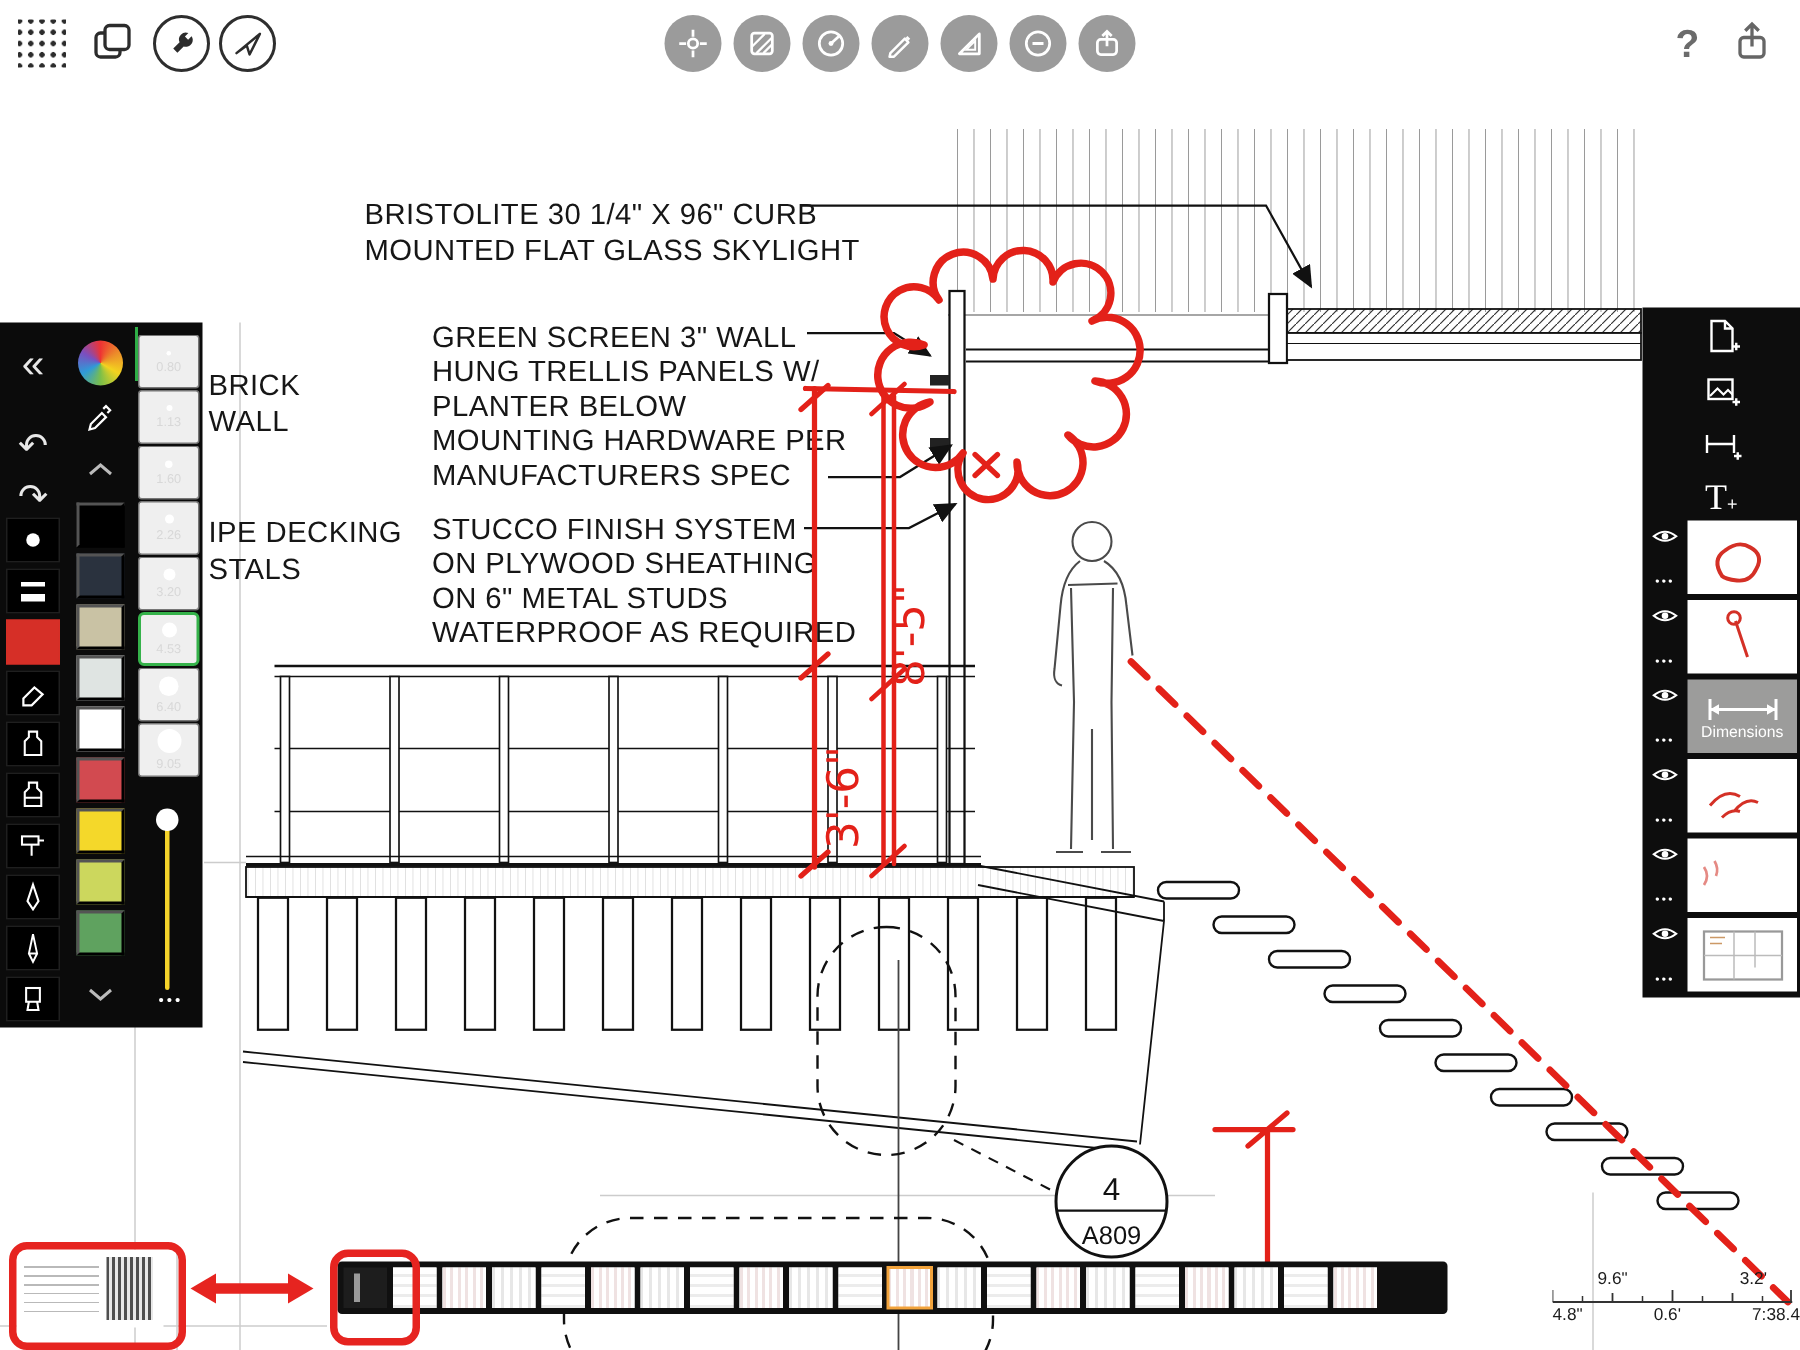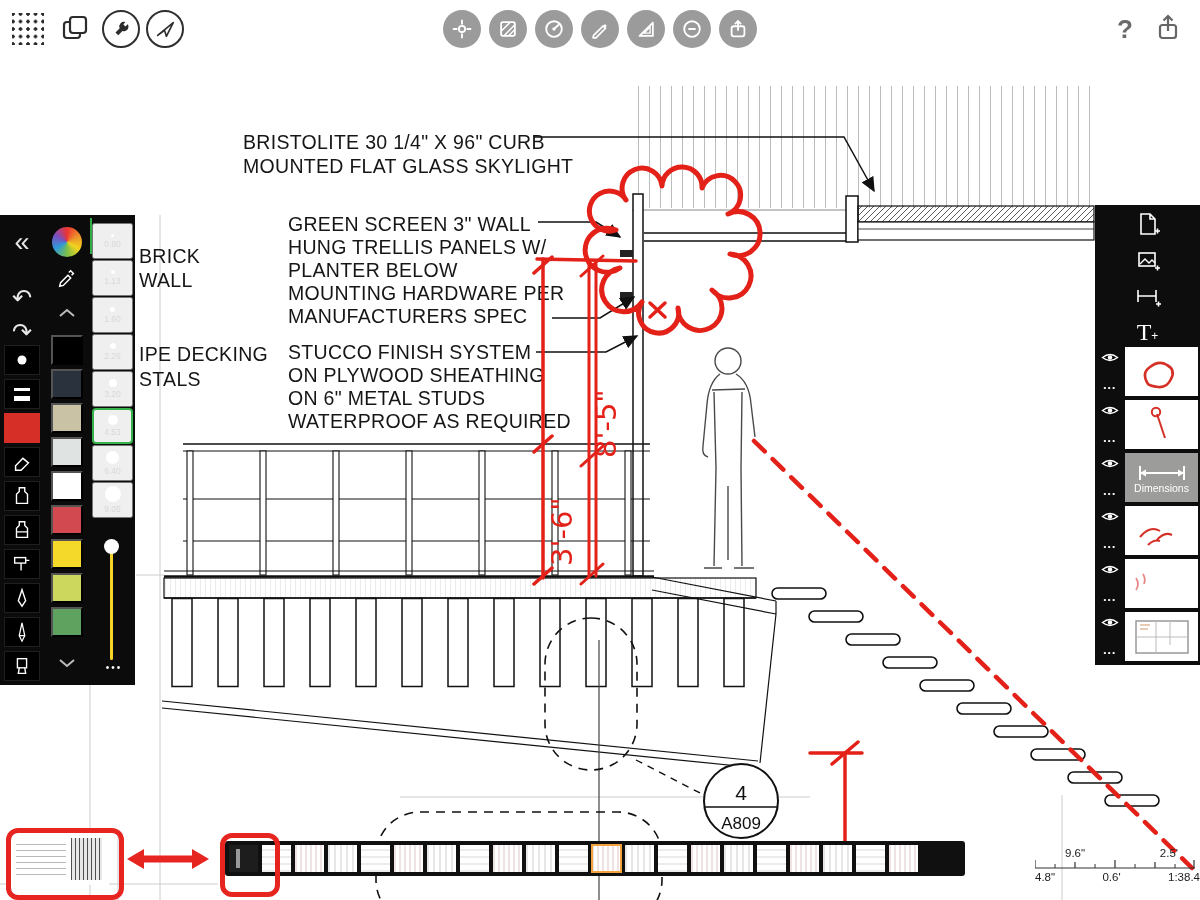--- a/index.html
+++ b/index.html
@@ -582,27 +582,27 @@
       <div class="fs-thumb v2"></div>
       <div class="fs-thumb v0"></div>
       <div class="fs-thumb v1"></div>
       <div class="fs-thumb v2"></div>
     </div>
   <div class="red-box" style="left:220px;top:833px;width:50px;height:54px;"></div>
 
   <div class="scale-readout">
     <div class="sr-row top">
       <span>9.6"</span>
-      <span>2.5'</span>
+      <span>3.2'</span>
     </div>
     <svg width="160" height="9">
       <path d="M0,8 H160" stroke="#333" stroke-width="1.2"></path>
       <path d="M0,0 V8 M40,2 V8 M80,0 V8 M120,2 V8 M159,0 V8" stroke="#333" stroke-width="1.2"></path>
       <path d="M20,4 V8 M60,4 V8 M100,4 V8 M140,4 V8" stroke="#333" stroke-width="1"></path>
     </svg>
     <div class="sr-row bottom">
       <span>4.8"</span>
       <span>0.6'</span>
-      <span>1:38.4</span>
+      <span>7:38.4</span>
     </div>
   </div>
 
 </div>
 
 </body></html>

